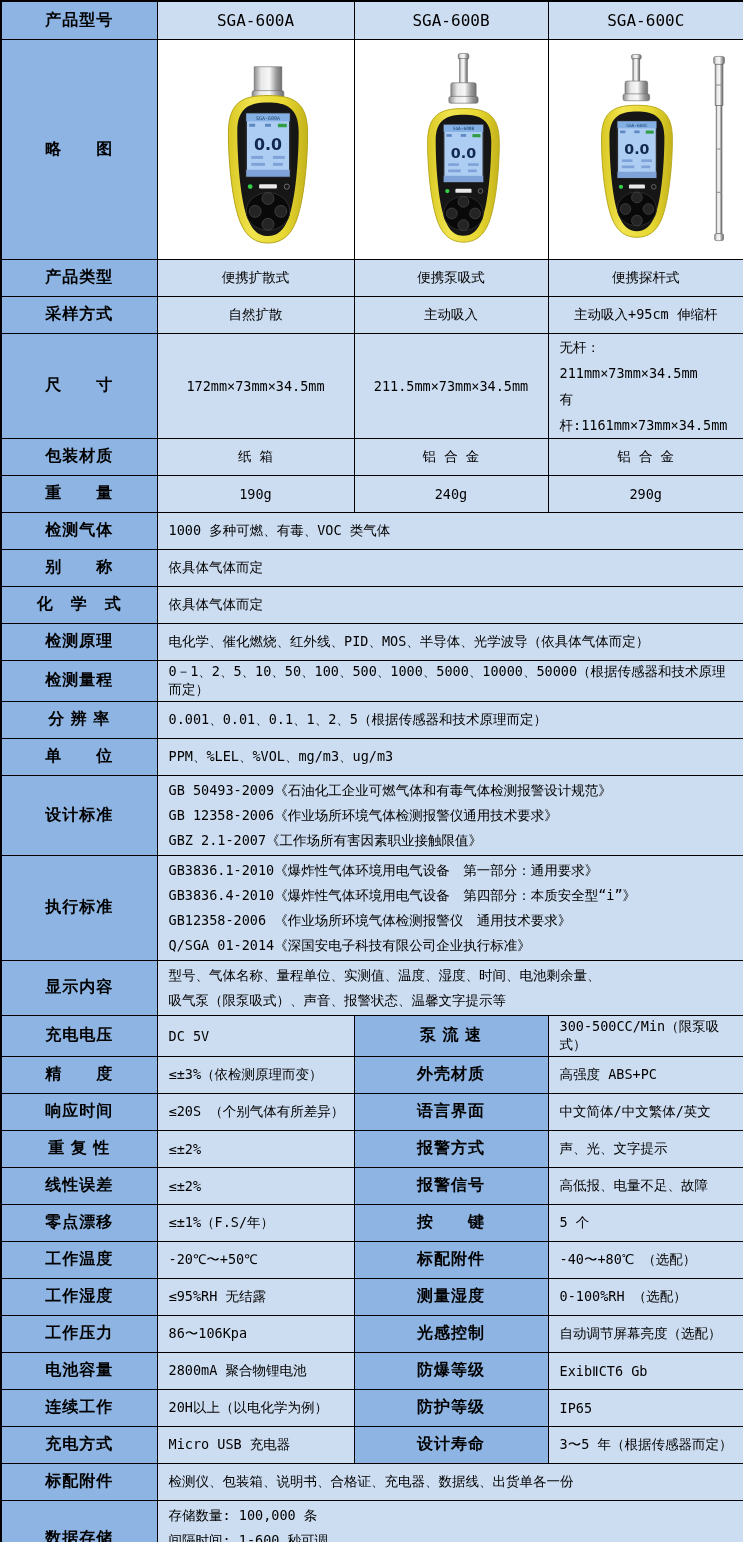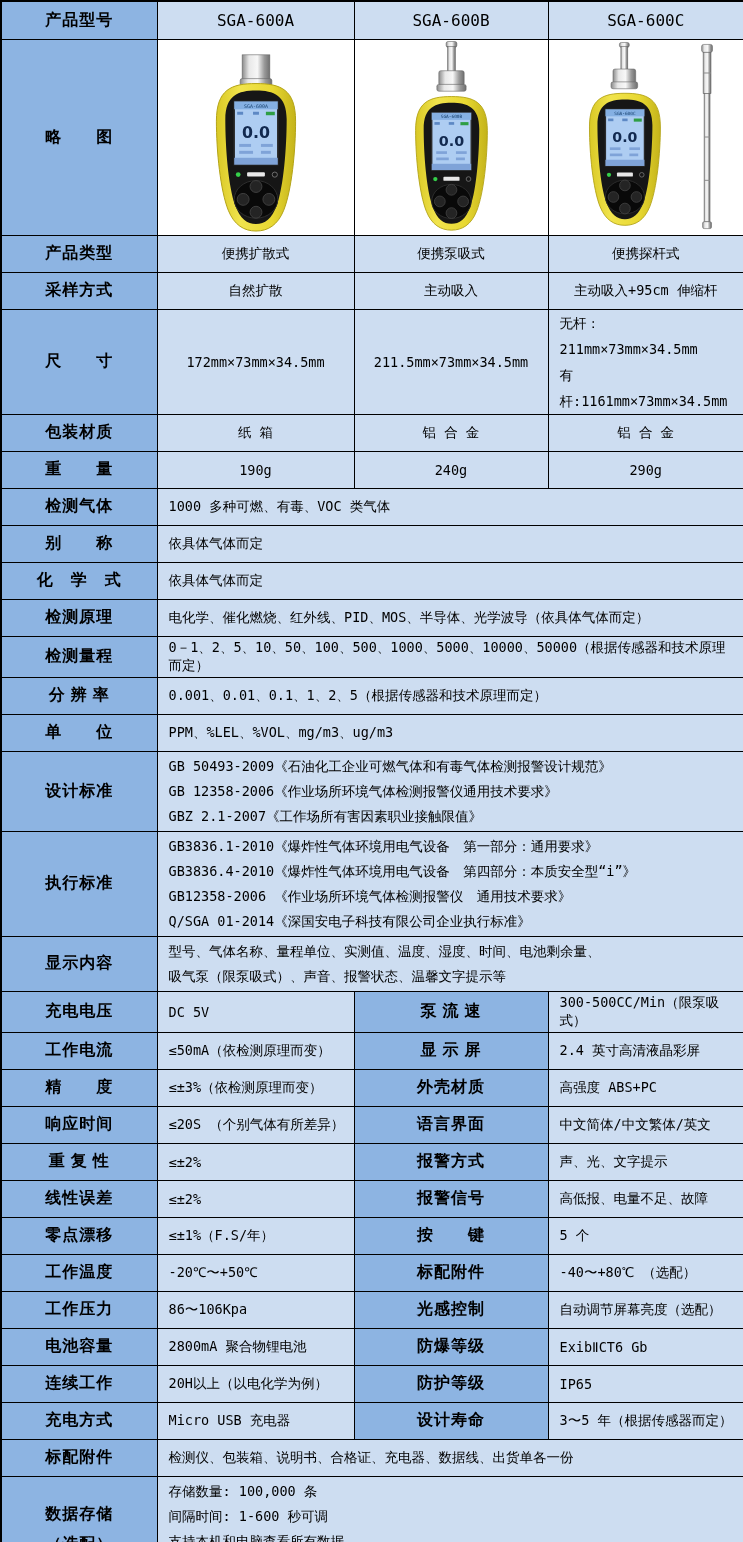--- a/index.html
+++ b/index.html
@@ -4,36 +4,36 @@
 <style>
   * { box-sizing: border-box; }
   html, body { margin:0; padding:0; background:#ffffff; }
   body { width:743px; font-family:"Liberation Sans", sans-serif; }
   table { width:743px; border-collapse:collapse; table-layout:fixed; border:2px solid #000; }
   td { border:1px solid #000; overflow:hidden; vertical-align:middle; }
   tr.h38{height:38px} tr.h37{height:37px} tr.h55{height:55px} tr.h79{height:79px}
   tr.h100{height:100px} tr.h50{height:50px} tr.h99{height:99px} tr.h197{height:154px}
   .lbl {
     background:#8DB4E2; font-weight:bold; font-size:16px; color:#000;
-    text-align:center; letter-spacing:1px; font-family:Liberation Serif, serif;
+    text-align:center; letter-spacing:1px; font-family:Liberation Sans, sans-serif;
   }
   .hdr {
     background:#CDDDF1; text-align:center; font-size:16px; color:#000;
     font-family:"DejaVu Sans Mono","Liberation Sans", monospace;
   }
   .val {
     background:#CDDDF1; font-size:13.5px; color:#000; padding:2px 8px;
     font-family:"DejaVu Sans Mono","Liberation Sans", monospace;
   }
   .c { text-align:center; }
   .l { text-align:left; padding-left:11px; }
   .pre { white-space:pre-line;margin-left:10px; }
   .lh25 { line-height:25px; }
   .lh27 { line-height:26px; padding-top:0; padding-bottom:0; }
-  .img { background:#ffffff; text-align:center; padding:0; }
+  .img { background:#ffffff; text-align:center; padding:12px; }
   .img svg { display:block; margin:0 auto; }
   .t-model { font-size:5px; fill:#17406e; text-anchor:middle; font-family:"DejaVu Sans Mono", monospace; }
   .t-read  { font-size:16px; font-weight:bold; fill:#12294f; text-anchor:middle; font-family:"DejaVu Sans", sans-serif; }
 </style>
 </head>
 <body>
 
 <svg width="0" height="0" style="position:absolute">
   <defs>
     <linearGradient id="metal" x1="0" y1="0" x2="1" y2="0">
@@ -252,26 +252,20 @@
 吸气泵（限泵吸式）、声音、报警状态、温馨文字提示等</td>
       </tr>
 
   <tr class="h37">
         <td class="lbl">充电电压</td>
         <td class="val l">DC 5V</td>
         <td class="lbl">泵 流 速</td>
         <td class="val l">300-500CC/Min（限泵吸式）</td>
       </tr>
   <tr class="h37">
-        <td class="lbl">工作电流</td>
-        <td class="val l">≤50mA（依检测原理而变）</td>
-        <td class="lbl">显 示 屏</td>
-        <td class="val l">2.4 英寸高清液晶彩屏</td>
-      </tr>
-  <tr class="h37">
         <td class="lbl">精　　度</td>
         <td class="val l">≤±3%（依检测原理而变）</td>
         <td class="lbl">外壳材质</td>
         <td class="val l">高强度 ABS+PC</td>
       </tr>
   <tr class="h37">
         <td class="lbl">响应时间</td>
         <td class="val l">≤20S （个别气体有所差异）</td>
         <td class="lbl">语言界面</td>
         <td class="val l">中文简体/中文繁体/英文</td>
@@ -292,20 +286,26 @@
         <td class="lbl">零点漂移</td>
         <td class="val l">≤±1%（F.S/年）</td>
         <td class="lbl">按　　键</td>
         <td class="val l">5 个</td>
       </tr>
   <tr class="h37">
         <td class="lbl">工作温度</td>
         <td class="val l">-20℃〜+50℃</td>
         <td class="lbl">标配附件</td>
         <td class="val l">-40〜+80℃ （选配）</td>
+      </tr>
+  <tr class="h37">
+        <td class="lbl">工作湿度</td>
+        <td class="val l">≤95%RH 无结露</td>
+        <td class="lbl">测量湿度</td>
+        <td class="val l">0-100%RH （选配）</td>
       </tr>
   <tr class="h37">
         <td class="lbl">工作压力</td>
         <td class="val l">86〜106Kpa</td>
         <td class="lbl">光感控制</td>
         <td class="val l">自动调节屏幕亮度（选配）</td>
       </tr>
   <tr class="h37">
         <td class="lbl">电池容量</td>
         <td class="val l">2800mA 聚合物锂电池</td>

